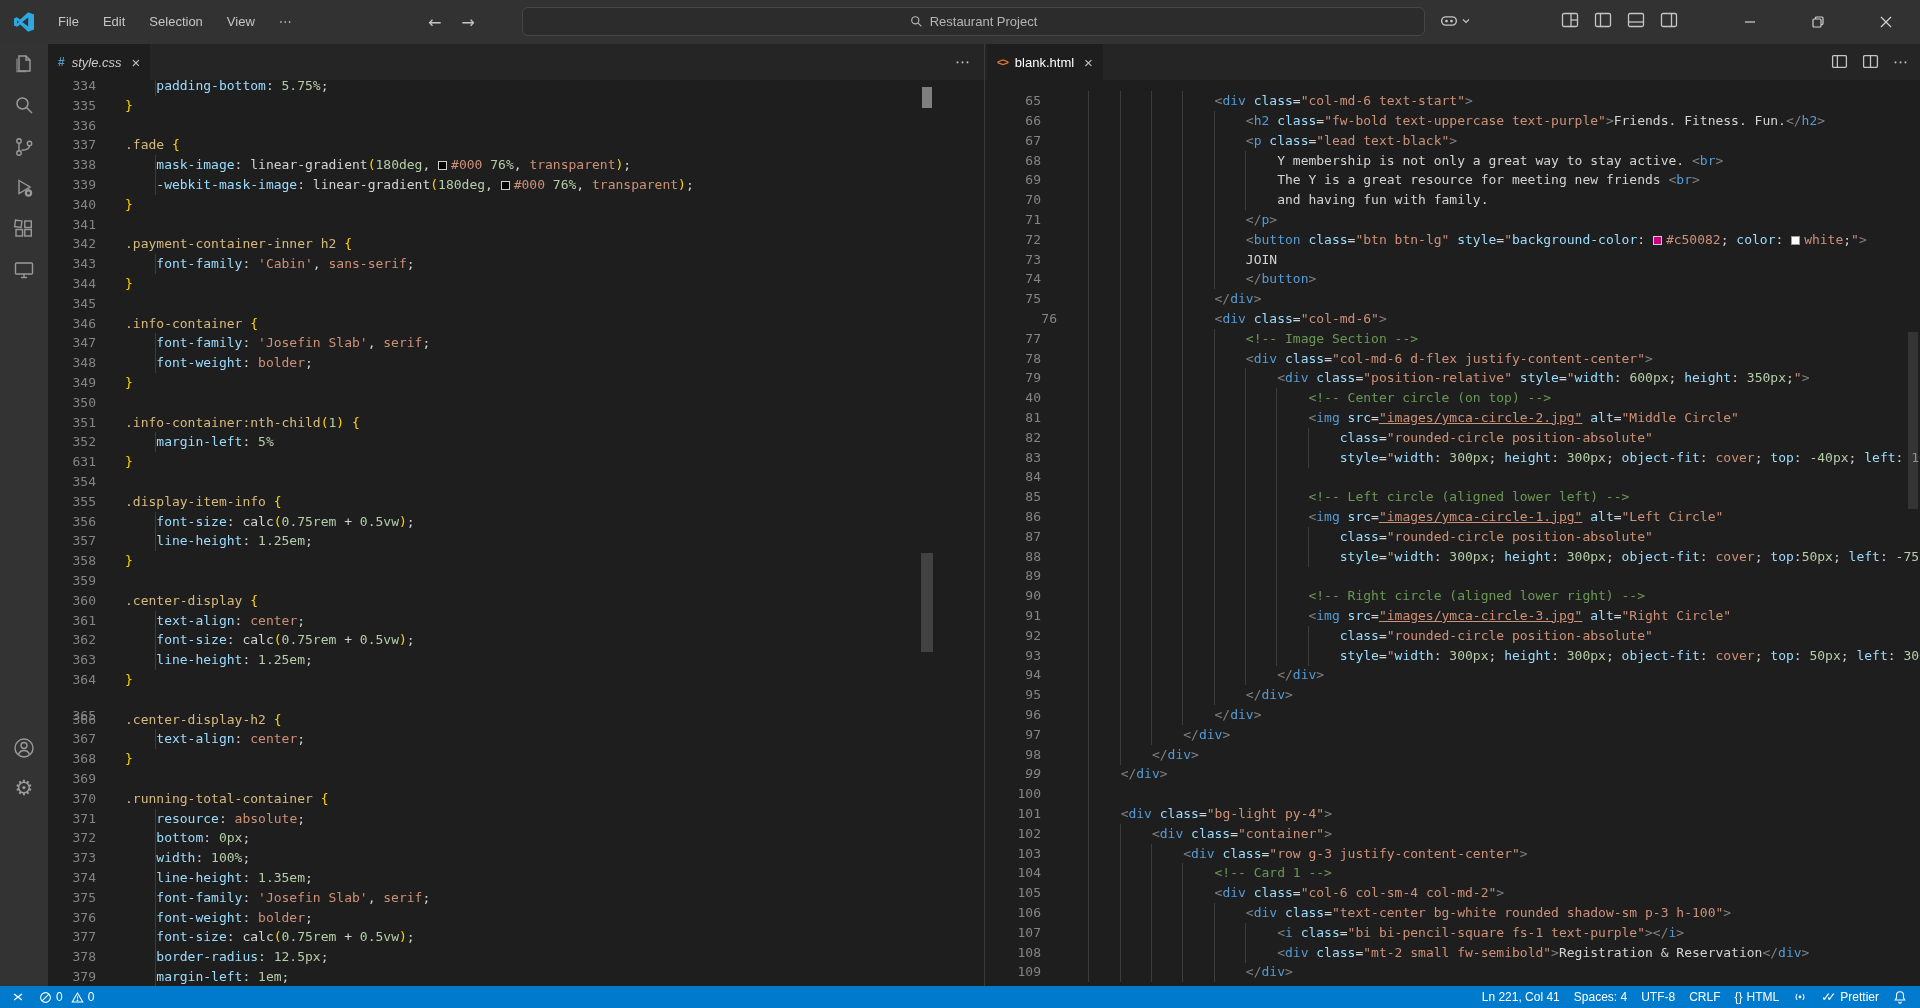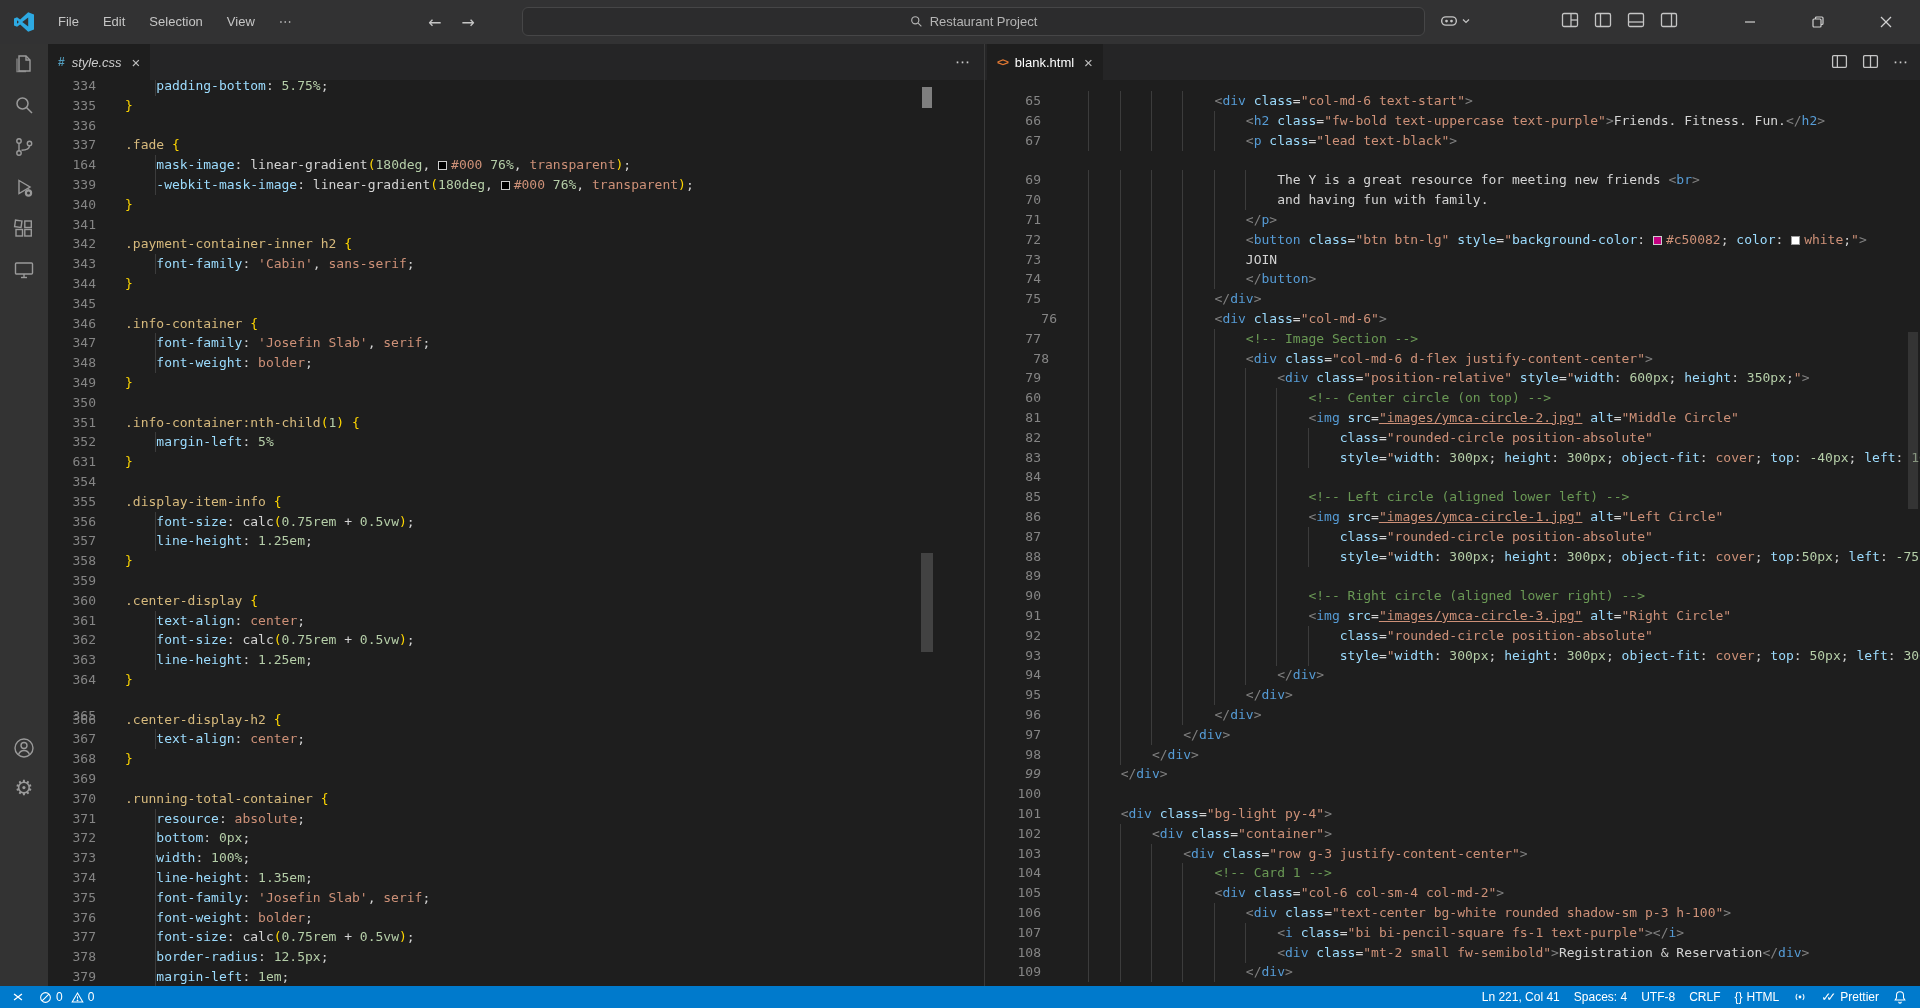--- a/index.html
+++ b/index.html
@@ -200,21 +200,21 @@
     </div>
     <div class="code-line" style="top: 35.6px;">
       <span class="lnum" style="left: 0px; width: 48px;">336</span>
       <span class="codetxt" style="left: 77px;"></span>
     </div>
     <div class="code-line" style="top: 55.4px;">
       <span class="lnum" style="left: 0px; width: 48px;">337</span>
       <span class="codetxt" style="left: 77px;"><span class="tok sel">.fade</span><span class="tok pu"> </span><span class="tok br">{</span></span>
     </div>
     <div class="code-line" style="top: 75.2px;">
-      <span class="lnum" style="left: 0px; width: 48px;">164</span>
+      <span class="lnum" style="left: 0px; width: 48px;">338</span>
       <span class="guide" style="left: 107.32px;"></span>
       <span class="codetxt" style="left: 77px;"><span class="tok">    </span><span class="tok pn">mask-image</span><span class="tok pu">: </span><span class="tok fn">linear-gradient</span><span class="tok br">(</span><span class="tok nu">180deg</span><span class="tok pu">, </span><span class="swatch" style="background: rgb(0, 0, 0);"></span><span class="tok va">#000</span><span class="tok pu"> </span><span class="tok nu">76%</span><span class="tok pu">, </span><span class="tok va">transparent</span><span class="tok br">)</span><span class="tok pu">;</span></span>
     </div>
     <div class="code-line" style="top: 95px;">
       <span class="lnum" style="left: 0px; width: 48px;">339</span>
       <span class="guide" style="left: 107.32px;"></span>
       <span class="codetxt" style="left: 77px;"><span class="tok">    </span><span class="tok pn">-webkit-mask-image</span><span class="tok pu">: </span><span class="tok fn">linear-gradient</span><span class="tok br">(</span><span class="tok nu">180deg</span><span class="tok pu">, </span><span class="swatch" style="background: rgb(0, 0, 0);"></span><span class="tok va">#000</span><span class="tok pu"> </span><span class="tok nu">76%</span><span class="tok pu">, </span><span class="tok va">transparent</span><span class="tok br">)</span><span class="tok pu">;</span></span>
     </div>
     <div class="code-line" style="top: 114.8px;">
       <span class="lnum" style="left: 0px; width: 48px;">340</span>
@@ -438,20 +438,30 @@
     </div>
     <div class="code-line" style="top: 50.7px;">
       <span class="lnum" style="left: 0px; width: 56px;">67</span>
       <span class="guide" style="left: 103.32px;"></span>
       <span class="guide" style="left: 134.64px;"></span>
       <span class="guide" style="left: 165.96px;"></span>
       <span class="guide" style="left: 197.28px;"></span>
       <span class="guide" style="left: 228.6px;"></span>
       <span class="codetxt" style="left: 73px;"><span class="tok">                        </span><span class="tok ab">&lt;</span><span class="tok tg">p</span><span class="tok pu"> </span><span class="tok at">class</span><span class="tok pu">=</span><span class="tok st">"lead text-black"</span><span class="tok ab">&gt;</span></span>
     </div>
+    <div class="code-line" style="top: 70.5px;">
+      <span class="lnum" style="left: 0px; width: 56px;">68</span>
+      <span class="guide" style="left: 103.32px;"></span>
+      <span class="guide" style="left: 134.64px;"></span>
+      <span class="guide" style="left: 165.96px;"></span>
+      <span class="guide" style="left: 197.28px;"></span>
+      <span class="guide" style="left: 228.6px;"></span>
+      <span class="guide" style="left: 259.92px;"></span>
+      <span class="codetxt" style="left: 73px;"><span class="tok">                            </span><span class="tok tx">Y membership is not only a great way to stay active. </span><span class="tok ab">&lt;</span><span class="tok tg">br</span><span class="tok ab">&gt;</span></span>
+    </div>
     <div class="code-line" style="top: 90.3px;">
       <span class="lnum" style="left: 0px; width: 56px;">69</span>
       <span class="guide" style="left: 103.32px;"></span>
       <span class="guide" style="left: 134.64px;"></span>
       <span class="guide" style="left: 165.96px;"></span>
       <span class="guide" style="left: 197.28px;"></span>
       <span class="guide" style="left: 228.6px;"></span>
       <span class="guide" style="left: 259.92px;"></span>
       <span class="codetxt" style="left: 73px;"><span class="tok">                            </span><span class="tok tx">The Y is a great resource for meeting new friends </span><span class="tok ab">&lt;</span><span class="tok tg">br</span><span class="tok ab">&gt;</span></span>
     </div>
@@ -520,40 +530,40 @@
     <div class="code-line" style="top: 248.7px;">
       <span class="lnum" style="left: 0px; width: 56px;">77</span>
       <span class="guide" style="left: 103.32px;"></span>
       <span class="guide" style="left: 134.64px;"></span>
       <span class="guide" style="left: 165.96px;"></span>
       <span class="guide" style="left: 197.28px;"></span>
       <span class="guide" style="left: 228.6px;"></span>
       <span class="codetxt" style="left: 73px;"><span class="tok">                        </span><span class="tok cm">&lt;!-- Image Section --&gt;</span></span>
     </div>
     <div class="code-line" style="top: 268.5px;">
-      <span class="lnum" style="left: 8px; width: 56px;">78</span>
+      <span class="lnum" style="left: 0px; width: 56px;">78</span>
       <span class="guide" style="left: 103.32px;"></span>
       <span class="guide" style="left: 134.64px;"></span>
       <span class="guide" style="left: 165.96px;"></span>
       <span class="guide" style="left: 197.28px;"></span>
       <span class="guide" style="left: 228.6px;"></span>
       <span class="codetxt" style="left: 73px;"><span class="tok">                        </span><span class="tok ab">&lt;</span><span class="tok tg">div</span><span class="tok pu"> </span><span class="tok at">class</span><span class="tok pu">=</span><span class="tok st">"col-md-6 d-flex justify-content-center"</span><span class="tok ab">&gt;</span></span>
     </div>
     <div class="code-line" style="top: 288.3px;">
       <span class="lnum" style="left: 0px; width: 56px;">79</span>
       <span class="guide" style="left: 103.32px;"></span>
       <span class="guide" style="left: 134.64px;"></span>
       <span class="guide" style="left: 165.96px;"></span>
       <span class="guide" style="left: 197.28px;"></span>
       <span class="guide" style="left: 228.6px;"></span>
       <span class="guide" style="left: 259.92px;"></span>
       <span class="codetxt" style="left: 73px;"><span class="tok">                            </span><span class="tok ab">&lt;</span><span class="tok tg">div</span><span class="tok pu"> </span><span class="tok at">class</span><span class="tok pu">=</span><span class="tok st">"position-relative"</span><span class="tok pu"> </span><span class="tok at">style</span><span class="tok pu">=</span><span class="tok st">"</span><span class="tok pn">width</span><span class="tok pu">: </span><span class="tok nu">600px</span><span class="tok pu">; </span><span class="tok pn">height</span><span class="tok pu">: </span><span class="tok nu">350px</span><span class="tok pu">;</span><span class="tok st">"</span><span class="tok ab">&gt;</span></span>
     </div>
     <div class="code-line" style="top: 308.1px;">
-      <span class="lnum" style="left: 0px; width: 56px;">60</span>
+      <span class="lnum" style="left: 0px; width: 56px;">40</span>
       <span class="guide" style="left: 103.32px;"></span>
       <span class="guide" style="left: 134.64px;"></span>
       <span class="guide" style="left: 165.96px;"></span>
       <span class="guide" style="left: 197.28px;"></span>
       <span class="guide" style="left: 228.6px;"></span>
       <span class="guide" style="left: 259.92px;"></span>
       <span class="guide" style="left: 291.24px;"></span>
       <span class="codetxt" style="left: 73px;"><span class="tok">                                </span><span class="tok cm">&lt;!-- Center circle (on top) --&gt;</span></span>
     </div>
     <div class="code-line" style="top: 327.9px;">

